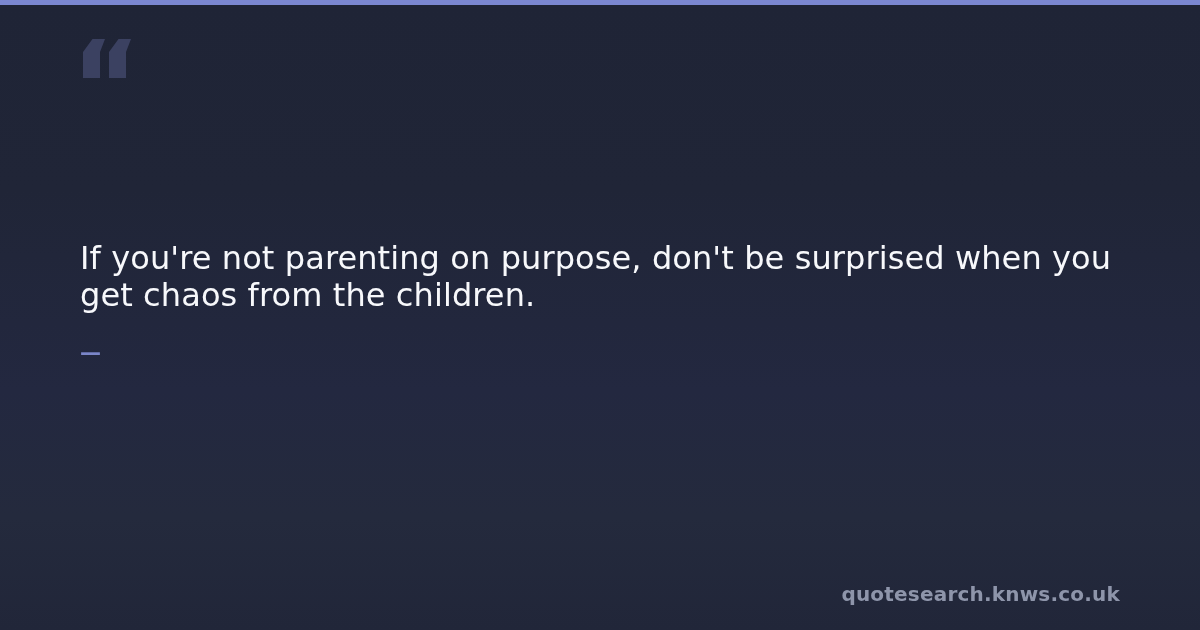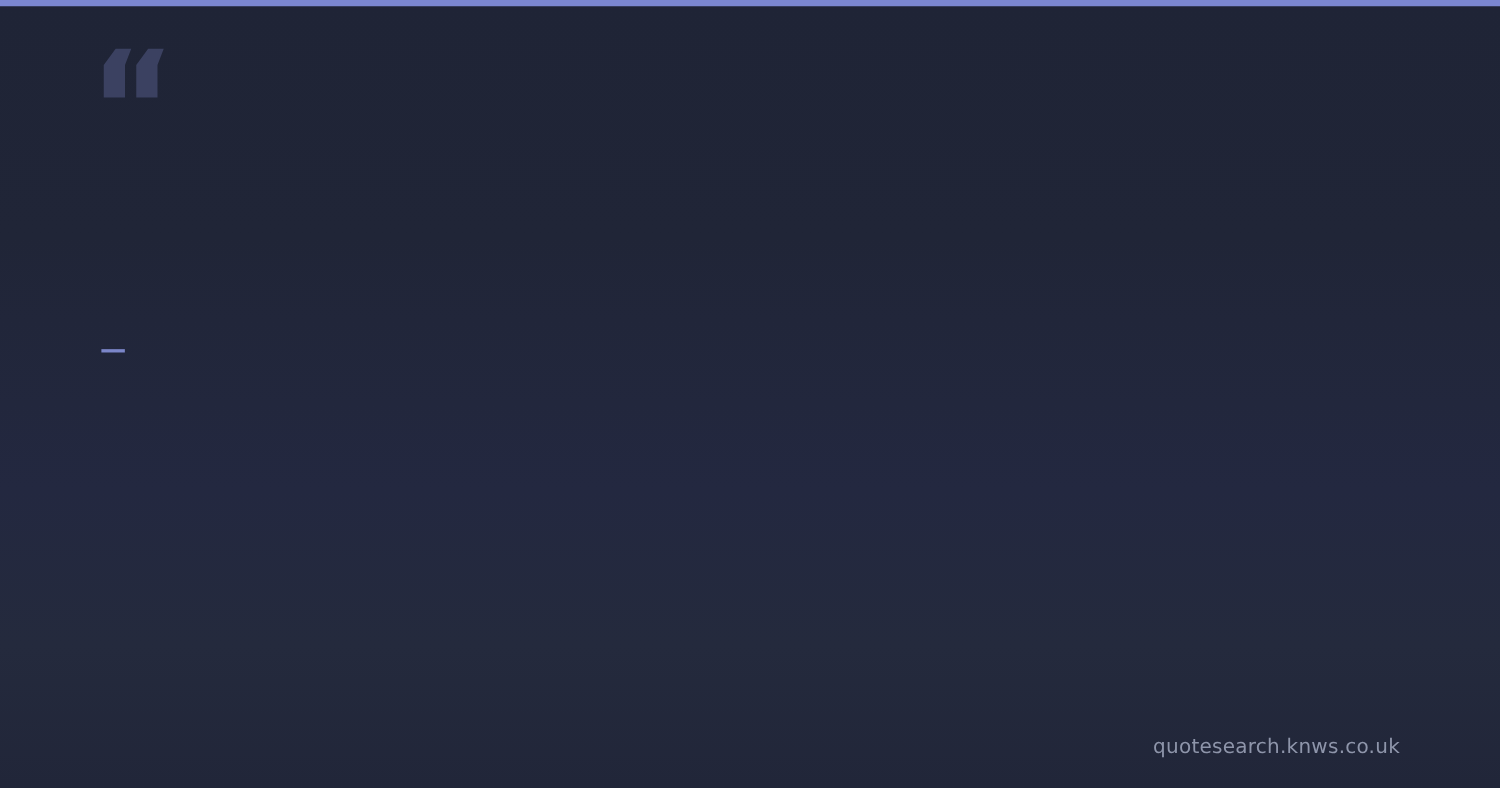--- a/index.html
+++ b/index.html
@@ -79,40 +79,42 @@
   }
   .attribution .dash { display: inline-block; }
   .attribution .author-name { display: inline-block; }
 
   
   .source {
     position: absolute;
     right: 80px;
     bottom: 24px;
     color: #8e95aa;
-    font-size: 16px;
+    font-size: 20px;
     letter-spacing: 0.2px;
     text-align: right;
+    font-weight: bold;
   }
 </style>
 </head>
 <body>
 
 <div class="card">
 
   <div class="accent-bar"></div>
 
   <div class="quote-mark">
     <svg width="56" height="46" viewBox="0 0 56 46" xmlns="http://www.w3.org/2000/svg" aria-hidden="true">
       <path d="M3 16 L12.5 3 L25 3 L20 16 L20 42 L3 42 Z" fill="#3b4161"></path>
       <path d="M29 16 L38.5 3 L51 3 L46 16 L46 42 L29 42 Z" fill="#3b4161"></path>
     </svg>
   </div>
 
   <div class="content">
+    <div class="quote-text">If you're not parenting on purpose, don't be surprised when you get chaos from the children.</div>
 
     <div class="attribution">
       <span class="dash">—</span>
     </div>
   </div>
 
   <div class="source">quotesearch.knws.co.uk</div>
 
 </div>
 

